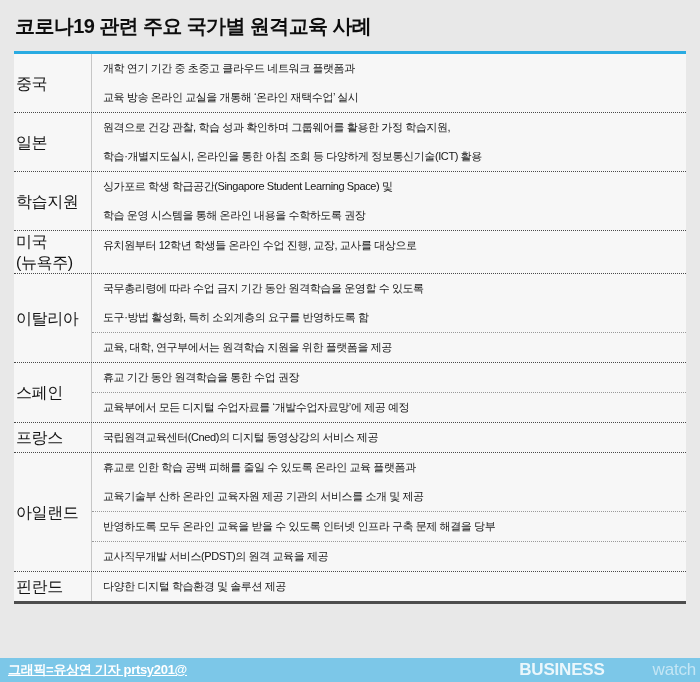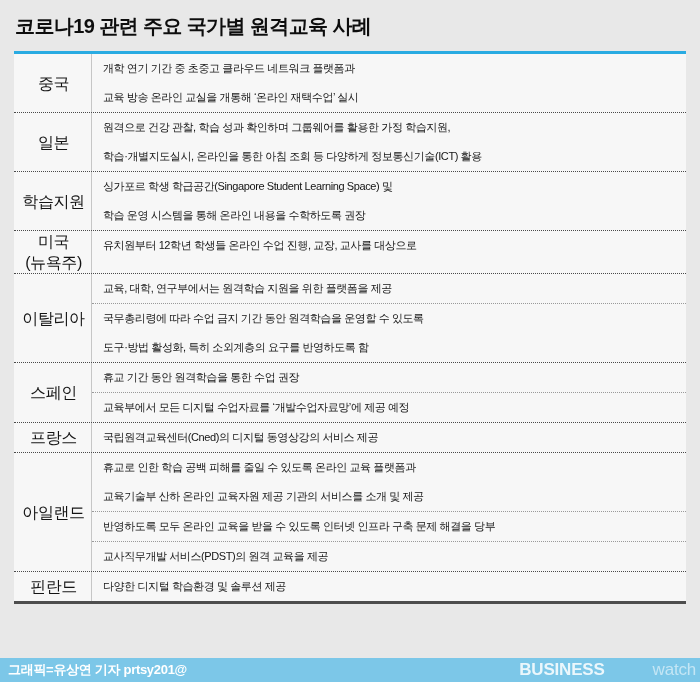--- a/index.html
+++ b/index.html
@@ -43,21 +43,20 @@
     padding-left: 2px;
     border-right: 1px solid #c6c6c6;
     box-sizing: border-box;
   }
   .country-line {
     font-size: 16px;
     letter-spacing: -0.4px;
     line-height: 21px;
     color: #141414;
     white-space: nowrap;
-    text-align: center;
   }
   .content { flex: 1 1 auto; min-width: 0; }
   .item + .item { border-top: 1px dotted #9a9a9a; }
   .line {
     height: 29px;
     display: flex;
     align-items: center;
     padding-left: 11px;
     font-size: 11px;
     letter-spacing: -0.4px;
@@ -79,20 +78,21 @@
     background: #7cc7e8;
   }
   .credit-label {
     position: absolute;
     left: 8px; top: 0;
     line-height: 24px;
     font-size: 13px;
     font-weight: 700;
     letter-spacing: -0.3px;
     color: #ffffff;
+    text-decoration: underline;
   }
   .brand-logo {
     position: absolute;
     right: 4px; top: 0;
     line-height: 24px;
     font-size: 17px;
     letter-spacing: -0.2px;
     white-space: nowrap;
   }
   .brand-bold   { font-weight: 700; color: rgba(255,255,255,0.85); margin-left: 11px; }
@@ -150,25 +150,25 @@
               <div class="line">유치원부터 12학년 학생들 온라인 수업 진행, 교장, 교사를 대상으로</div>
             </div>
           </div>
         </div>
         <div class="row">
           <div class="country">
             <div class="country-line">이탈리아</div>
           </div>
           <div class="content">
             <div class="item">
-              <div class="line">교육, 대학, 연구부에서는 원격학습 지원을 위한 플랫폼을 제공</div>
-            </div>
-            <div class="item">
               <div class="line">국무총리령에 따라 수업 금지 기간 동안 원격학습을 운영할 수 있도록</div>
               <div class="line">도구·방법 활성화, 특히 소외계층의 요구를 반영하도록 함</div>
+            </div>
+            <div class="item">
+              <div class="line">교육, 대학, 연구부에서는 원격학습 지원을 위한 플랫폼을 제공</div>
             </div>
           </div>
         </div>
         <div class="row">
           <div class="country">
             <div class="country-line">스페인</div>
           </div>
           <div class="content">
             <div class="item">
               <div class="line">휴교 기간 동안 원격학습을 통한 수업 권장</div>

